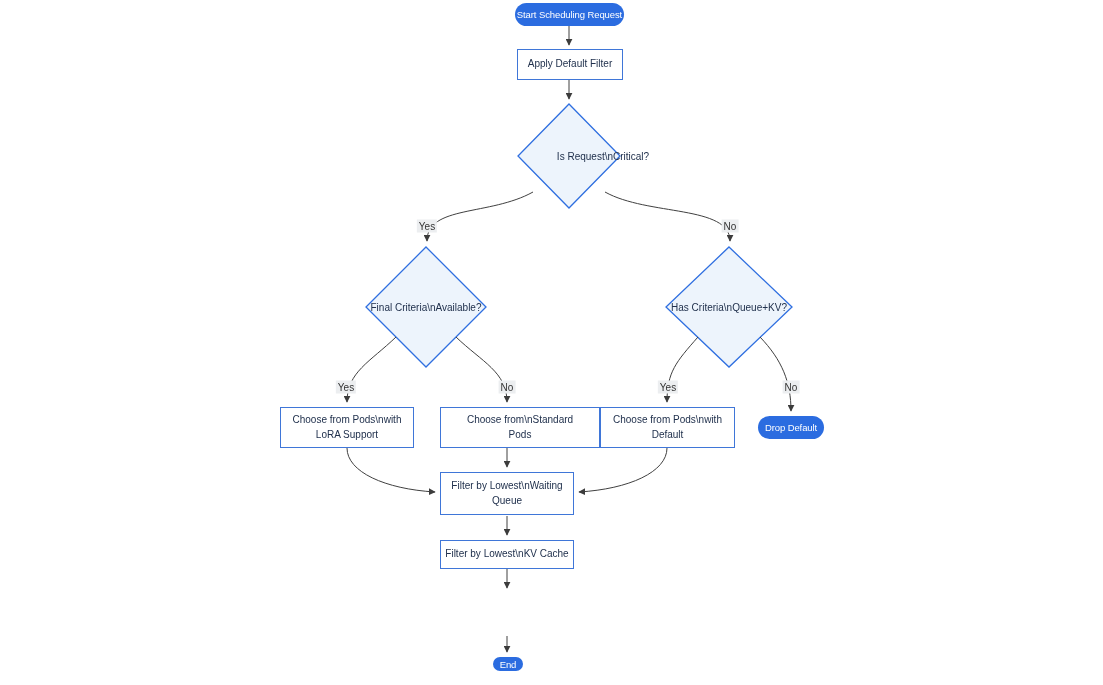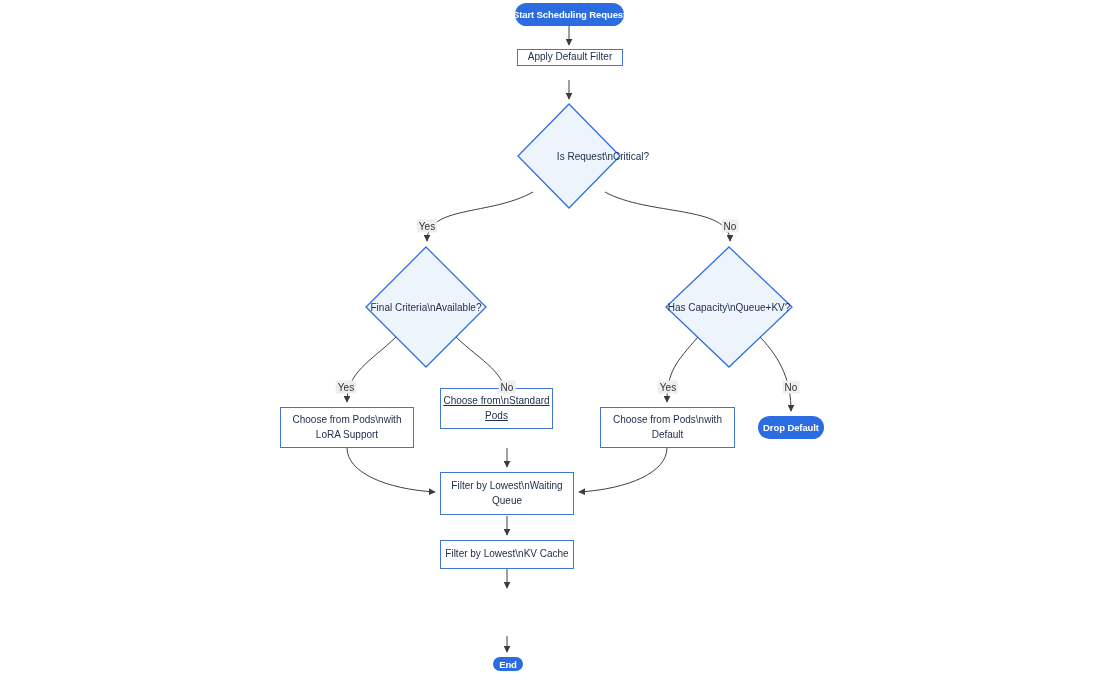--- a/index.html
+++ b/index.html
@@ -15,21 +15,21 @@
   }
   .rect {
     background:var(--rect-fill,#ffffff);
     border:1.3px solid var(--rect-border,#3f76d8);
     color:var(--text,#21314d);
     font-size:10px; line-height:1.45;
   }
   .pill {
     background:var(--node-fill-primary,#2b6ce0);
     color:var(--node-text-primary,#ffffff);
-    font-weight:bold; font-size:9.5px; letter-spacing:-0.1px;
+    font-weight:normal; font-size:9.5px; letter-spacing:-0.1px;
     border-radius:13px; white-space:nowrap;
   }
   .dlabel {
     position:absolute; transform:translate(-50%,-50%);
     font-size:10px; color:var(--text,#21314d);
     white-space:nowrap; text-align:center;
   }
   .elabel {
     position:absolute; transform:translate(-50%,-50%);
     font-size:10px; color:#333333;
@@ -69,34 +69,34 @@
       <path d="M507,516 L507,535" marker-end="url(#arrow)"></path>
       <path d="M507,569 L507,588" marker-end="url(#arrow)"></path>
       <path d="M507,636 L507,652" marker-end="url(#arrow)"></path>
     </g>
   </svg>
 
   <div class="node pill" style="left:515px; top:3px; width:109px; height:23px;">
     <span class="line">Start Scheduling Request</span>
   </div>
 
-  <div class="node rect" style="left:517px; top:49px; width:106px; height:17px;">
+  <div class="node rect" style="left:517px; top:49px; width:106px; height:31px;">
     <span class="line">Apply Default Filter</span>
   </div>
 
   <div class="dlabel" style="left:603px; top:156px;">Is Request\nCritical?</div>
   <div class="dlabel" style="left:426px; top:307px;">Final Criteria\nAvailable?</div>
-  <div class="dlabel" style="left:729px; top:307px;">Has Capacity\nQueue+KV?</div>
+  <div class="dlabel" style="left:729px; top:307px;">Has Criteria\nQueue+KV?</div>
 
   <div class="node rect" style="left:280px; top:407px; width:134px; height:41px;">
     <span class="line">Choose from Pods\nwith</span>
     <span class="line">LoRA Support</span>
   </div>
 
-  <div class="node rect" style="left:440px; top:388px; width:113px; height:41px;text-decoration:underline;">
+  <div class="node rect" style="left:440px; top:407px; width:160px; height:41px;">
     <span class="line">Choose from\nStandard</span>
     <span class="line">Pods</span>
   </div>
 
   <div class="node rect" style="left:600px; top:407px; width:135px; height:41px;">
     <span class="line">Choose from Pods\nwith</span>
     <span class="line">Default</span>
   </div>
 
   <div class="node pill" style="left:758px; top:416px; width:66px; height:23px;">

